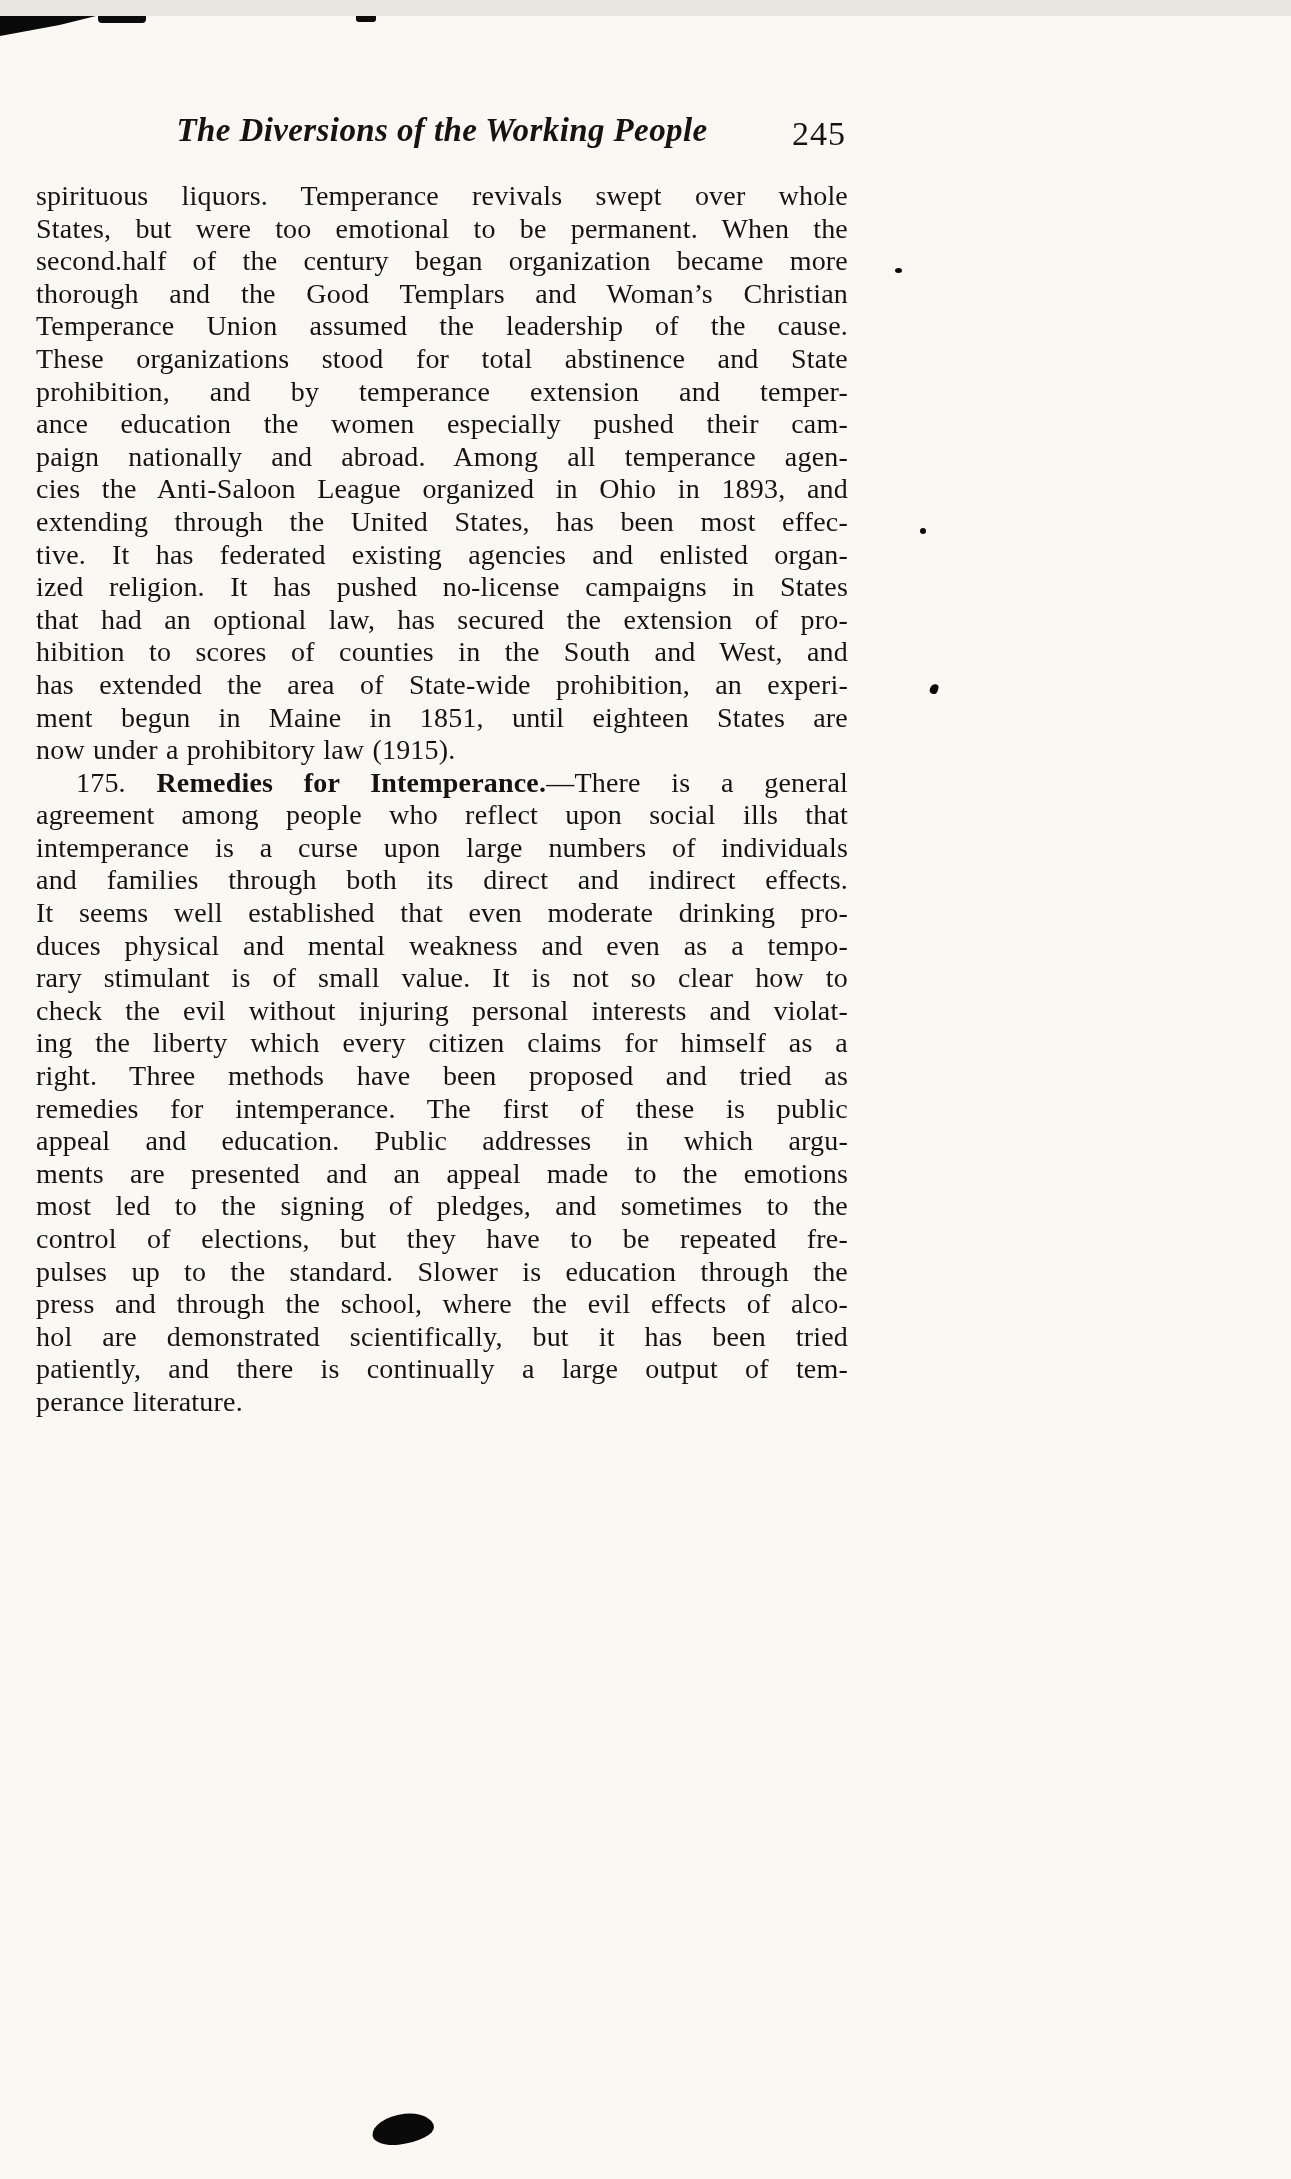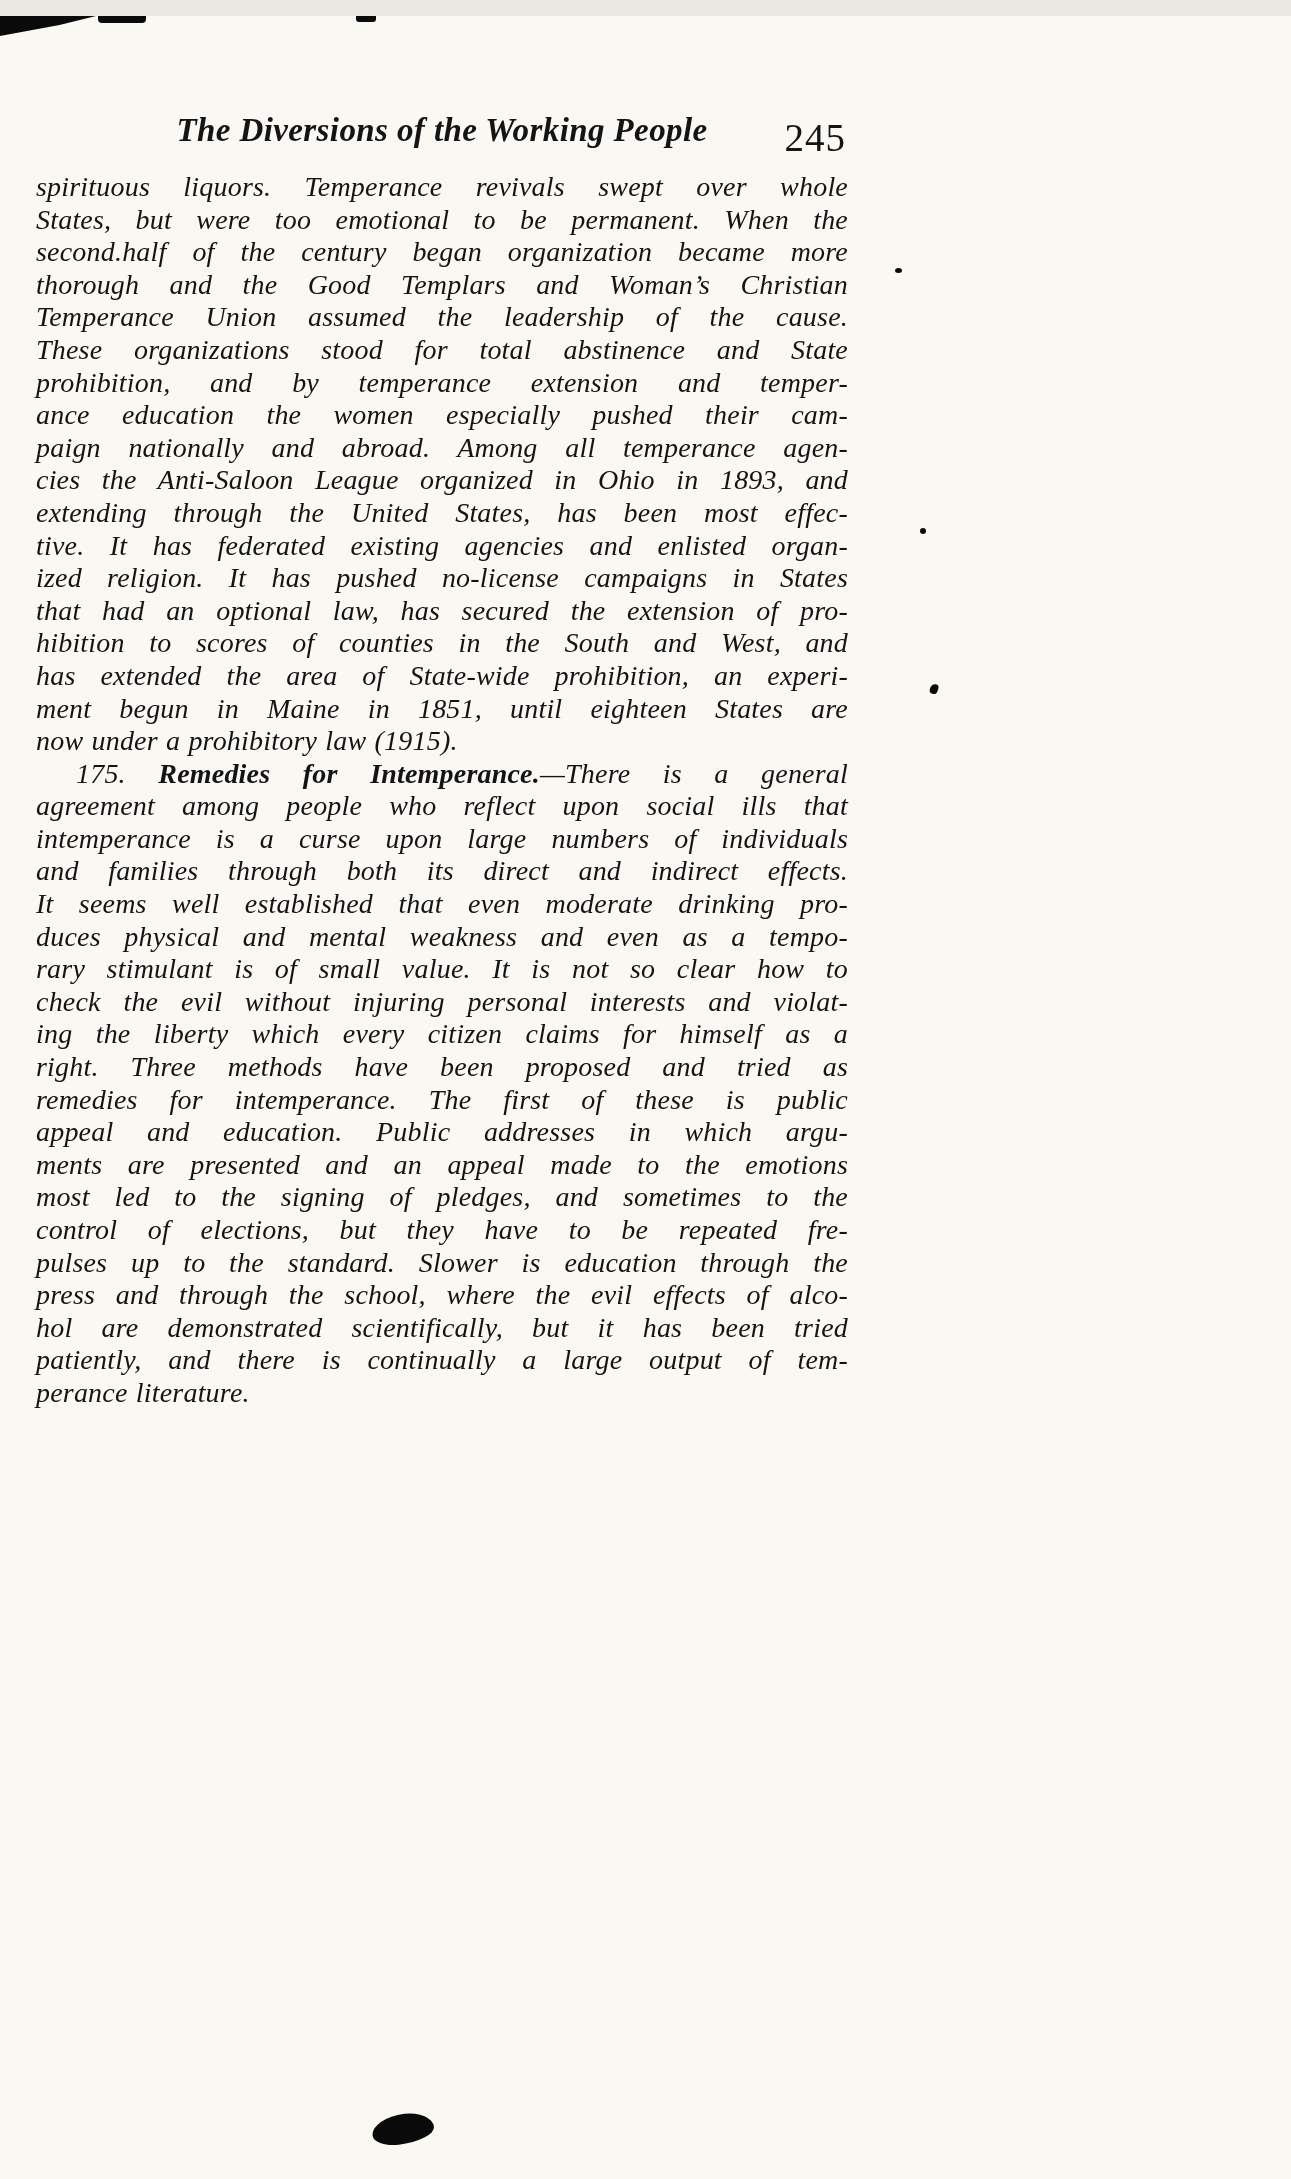--- a/index.html
+++ b/index.html
@@ -32,31 +32,30 @@
     font-style: italic;
     font-weight: 600;
     font-size: 33px;
     letter-spacing: 0.4px;
     white-space: nowrap;
   }
   .header .pagenum {
     position: absolute;
     right: 2px;
     top: 3px;
-    font-size: 39px;
+    font-size: 34px;
     font-style: normal;
     letter-spacing: 1px;
   }
   
   .text-block {
     position: absolute;
-    top: 155px;
+    top: 164px;
     left: 36px;
     width: 812px;
-    font-style: italic;
   }
   .line {
     font-size: 28px;
     line-height: 32.6px;
     text-align: justify;
     text-align-last: justify;
     letter-spacing: 0.2px;
     word-spacing: 1px;
   }
   .line.last {

